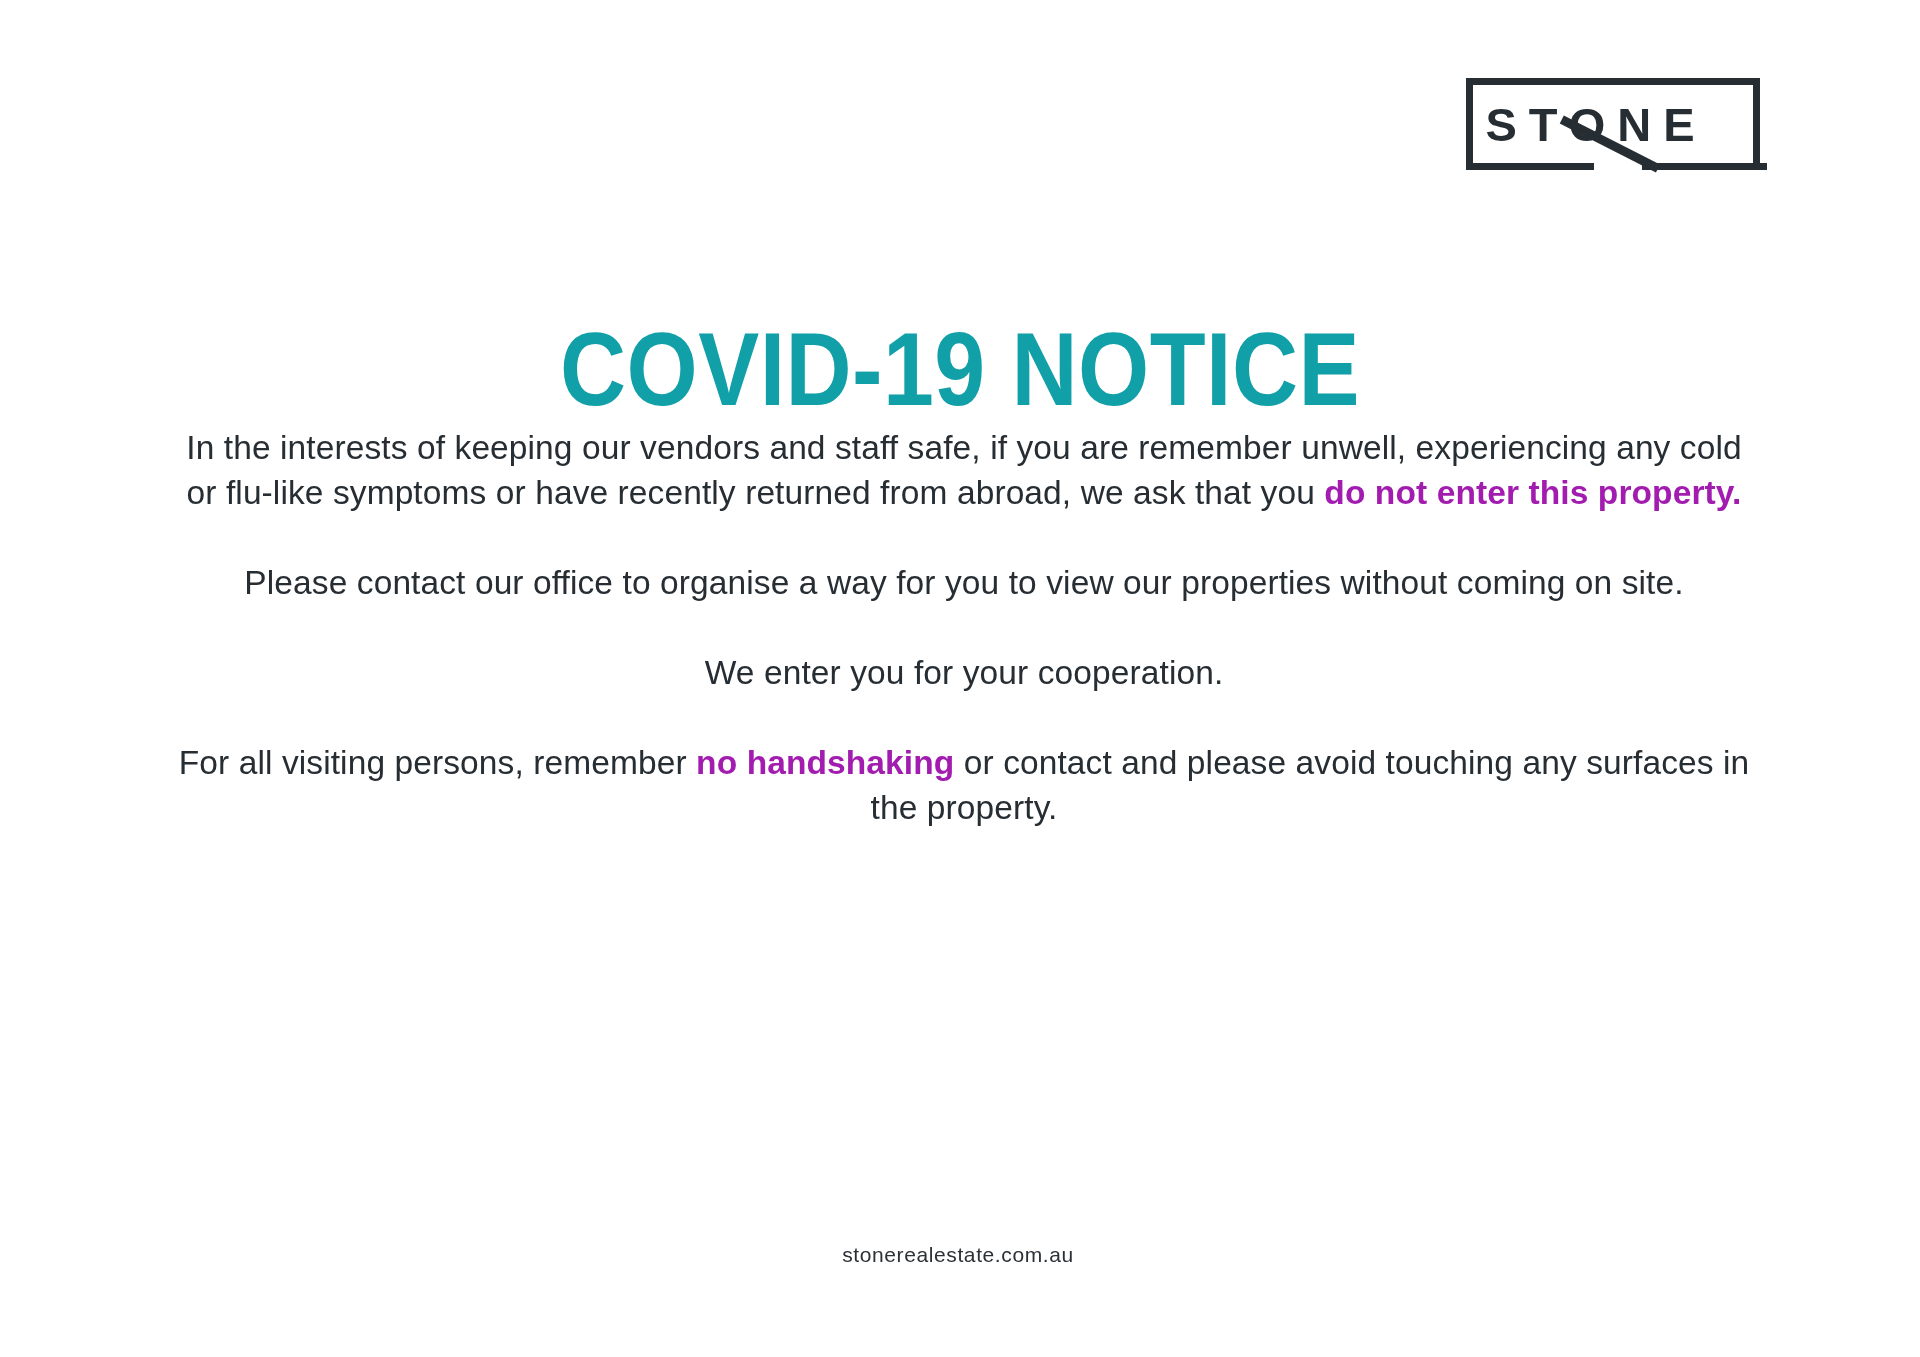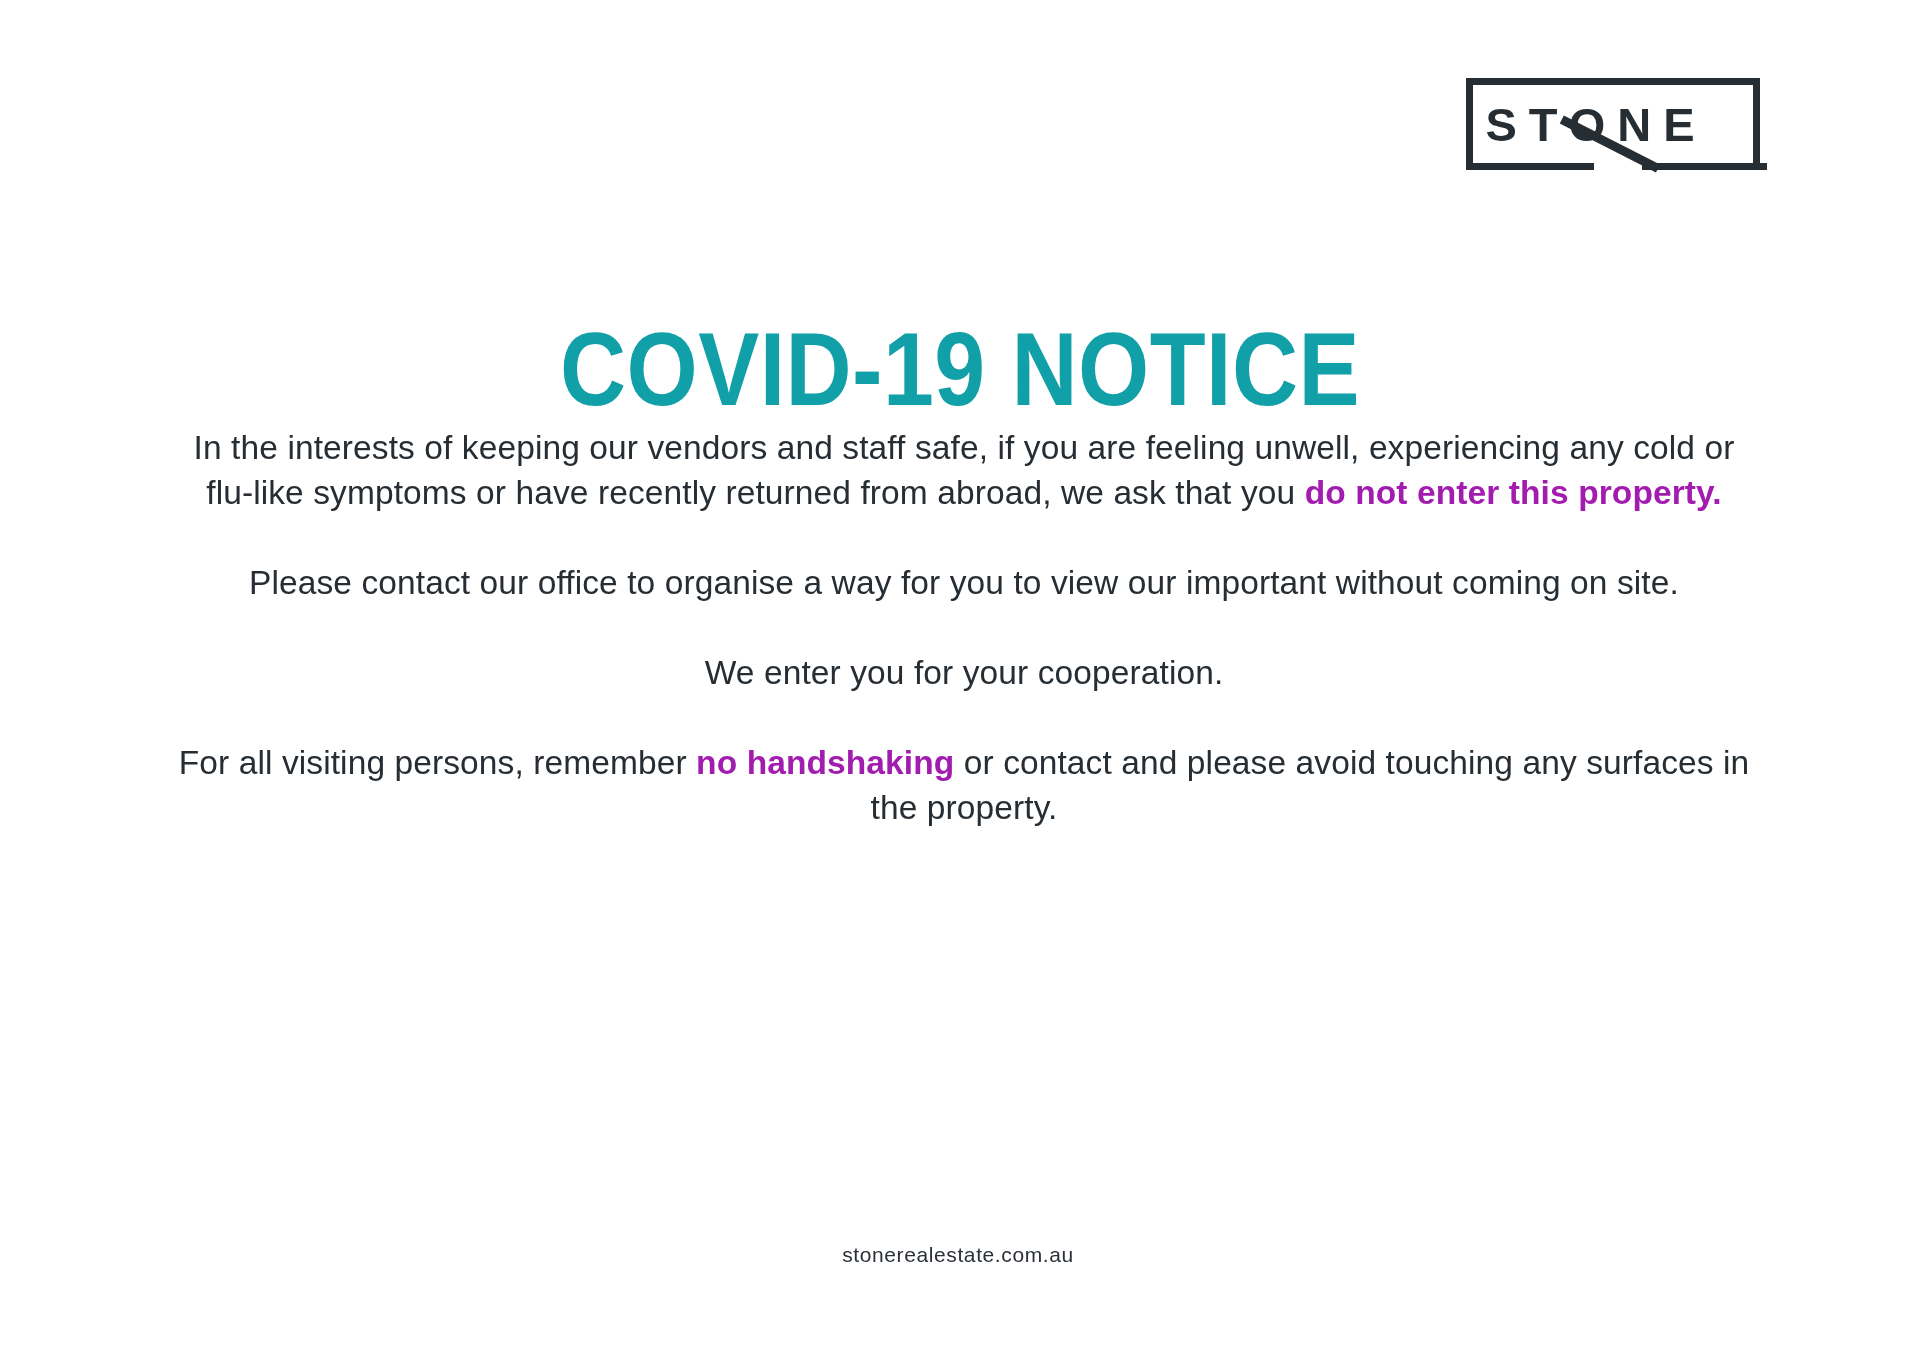--- a/index.html
+++ b/index.html
@@ -152,21 +152,21 @@
     <div class="logo-box"></div>
     <div class="logo-bottom-left"></div>
     <div class="logo-bottom-right"></div>
     <div class="logo-tail"></div>
     <div class="logo-word">STONE</div>
   </div>
 
   <h1 class="title">COVID-19 NOTICE</h1>
 
   <div class="body-col">
-    <p><span>In the interests of keeping our vendors and staff safe, if you are feeling unwell, experiencing any cold or flu-like symptoms or have recently returned from abroad, we ask that you </span><span class="em-teal">do not enter this property.</span></p>
-    <p><span>Please contact our office to organise a way for you to view our important without coming on site.</span></p>
+    <p><span>In the interests of keeping our vendors and staff safe, if you are remember unwell, experiencing any cold or flu-like symptoms or have recently returned from abroad, we ask that you </span><span class="em-teal">do not enter this property.</span></p>
+    <p><span>Please contact our office to organise a way for you to view our properties without coming on site.</span></p>
     <p><span>We enter you for your cooperation.</span></p>
     <p><span>For all visiting persons, remember </span><span class="em-teal">no handshaking</span><span> or contact and please avoid touching any surfaces in the property.</span></p>
   </div>
 
   <div class="footer">stonerealestate.com.au</div>
 
 </div>
 
 </body></html>

